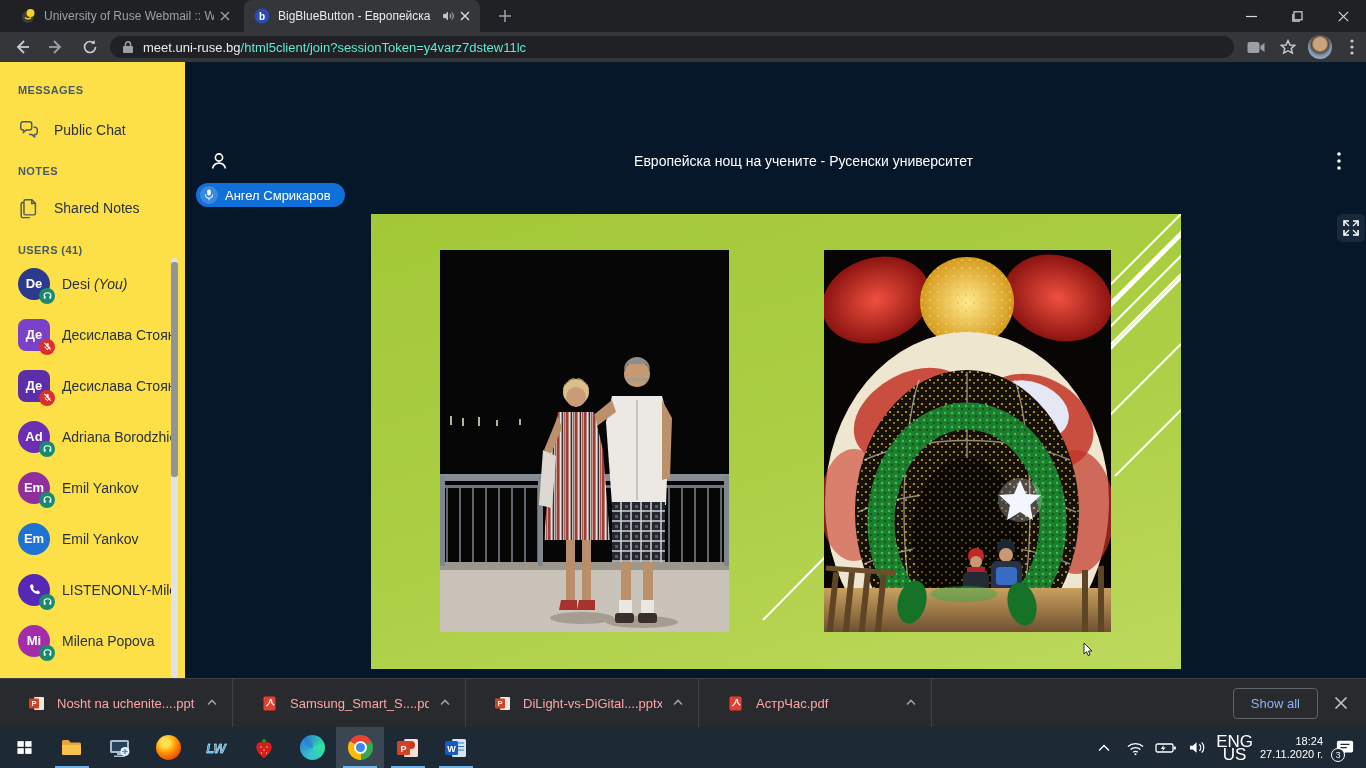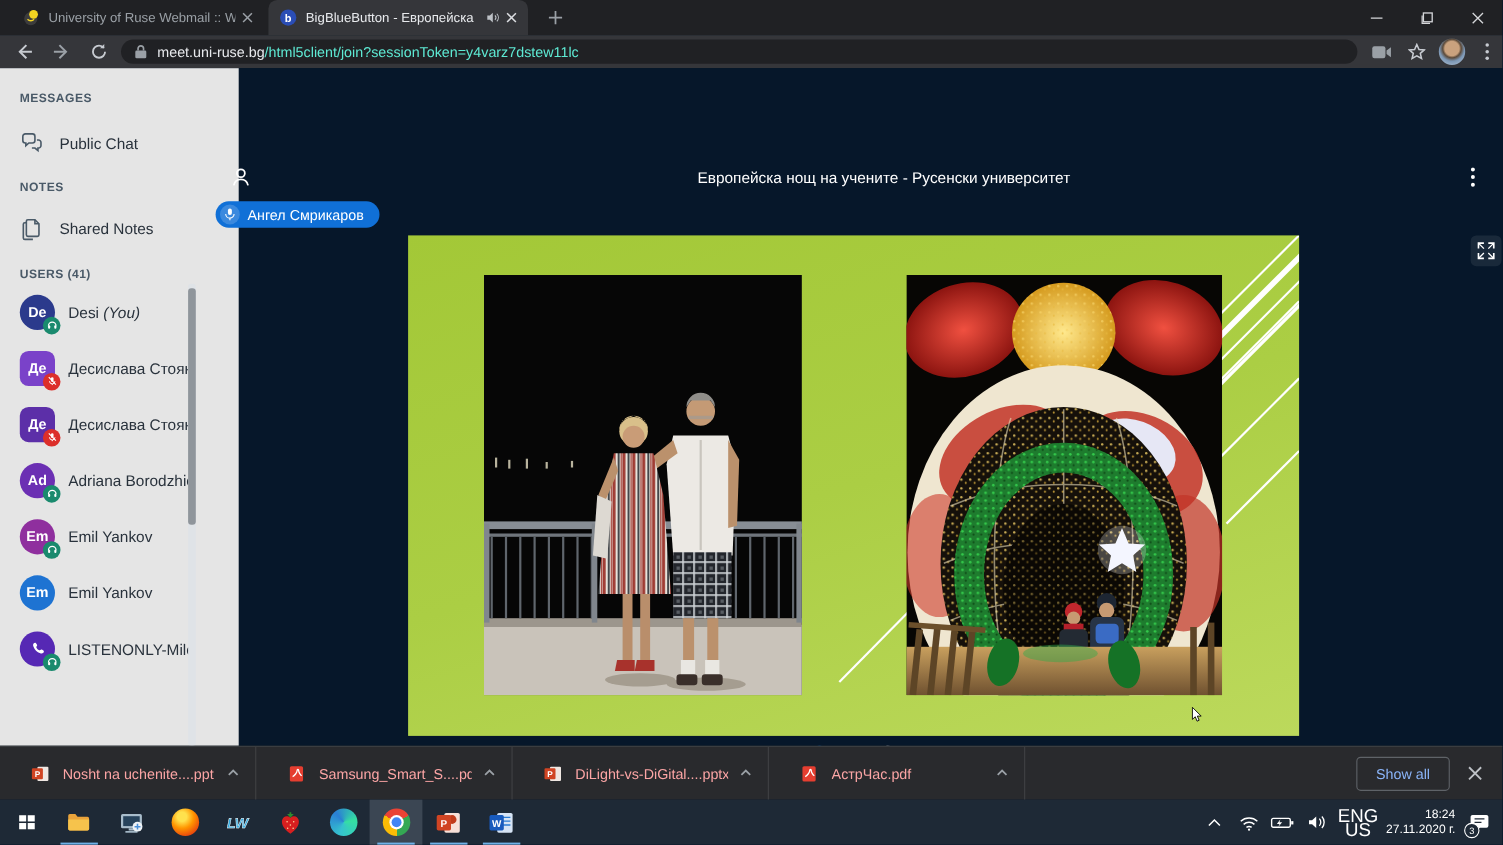--- a/index.html
+++ b/index.html
@@ -23,21 +23,21 @@
   .nav-ic { position:absolute; top:35px; width:24px; height:24px; display:flex; align-items:center; justify-content:center; }
   .omnibox { position:absolute; left:110px; top:36px; width:1124px; height:22px; background:#202124; border-radius:11px; display:flex; align-items:center; padding:0 12px; font-size:13px; white-space:nowrap; overflow:hidden; }
   .omnibox .lock { margin-right:9px; flex:0 0 auto; }
   .url-domain { color:#e8eaed; }
   .url-path { color:#5eead4; }
   .chrome-avatar { position:absolute; left:1308px; top:35px; width:24px; height:24px; border-radius:50%;
      background:radial-gradient(circle at 50% 38%, #caa27e 0 34%, #5b4a3a 44%, #7c97b5 60%, #b9c9d8 100%); }
 
   
   .bbb { position:absolute; left:0; top:62px; width:1366px; height:616px; background:#06172a; }
-  .sidebar { position:absolute; left:0; top:0; width:217px; height:616px; background:#e5e5e5; overflow:hidden; }
+  .sidebar { position:absolute; left:0; top:0; width:185px; height:616px; background:#fde047; overflow:hidden; }
   .side-h { position:absolute; left:18px; font-size:11px; font-weight:bold; letter-spacing:.4px; color:#4a5a68; }
   .side-item { position:absolute; left:0; width:172px; height:40px; display:flex; align-items:center; padding-left:18px; font-size:14px; color:#29323c; cursor:pointer; }
   .side-item .s-ico { width:22px; height:22px; margin-right:14px; flex:0 0 22px; }
   .user-list { position:absolute; left:0; top:196px; width:172px; }
   .user-item { height:51px; display:flex; align-items:center; padding-left:18px; }
   .avatar { width:32px; height:32px; border-radius:50%; position:relative; color:#fff; font-size:13px; font-weight:bold; display:flex; align-items:center; justify-content:center; flex:0 0 32px; }
   .avatar.square { border-radius:8px; }
   .badge { position:absolute; right:-5px; bottom:-4px; width:16px; height:16px; border-radius:50%; display:flex; align-items:center; justify-content:center; }
   .badge.headphones { background:#1a8a6e; }
   .badge.mic-muted { background:#dc2f2a; }
@@ -296,20 +296,30 @@
             <div class="badge headphones">
               <svg viewBox="0 0 16 16">
                 <path d="M3 9a5 5 0 0 1 10 0" stroke="#fff" stroke-width="1.7" fill="none"></path>
                 <rect x="2.5" y="8.4" width="2.8" height="4.4" rx="1.3" fill="#fff"></rect>
                 <rect x="10.7" y="8.4" width="2.8" height="4.4" rx="1.3" fill="#fff"></rect>
               </svg>
             </div>
           </div>
           <div class="user-name"><span>LISTENONLY-Milena…</span></div>
         </div>
+        <div class="user-item">
+          <div class="avatar" style="background: rgb(163, 44, 171);">Mi<div class="badge headphones">
+              <svg viewBox="0 0 16 16">
+                <path d="M3 9a5 5 0 0 1 10 0" stroke="#fff" stroke-width="1.7" fill="none"></path>
+                <rect x="2.5" y="8.4" width="2.8" height="4.4" rx="1.3" fill="#fff"></rect>
+                <rect x="10.7" y="8.4" width="2.8" height="4.4" rx="1.3" fill="#fff"></rect>
+              </svg>
+            </div></div>
+          <div class="user-name"><span>Milena Popova</span></div>
+        </div>
       </div>
     <div class="side-scroll">
         <div class="side-thumb"></div>
       </div>
   </div>
 
   <span class="main-head-ic">
     <svg viewBox="0 0 22 22" fill="none" stroke="#fff" stroke-width="1.6">
         <circle cx="11" cy="7.5" r="3.6"></circle>
         <path d="M4.5 18.5c.8-3.6 3.4-5.4 6.5-5.4s5.7 1.8 6.5 5.4"></path>

